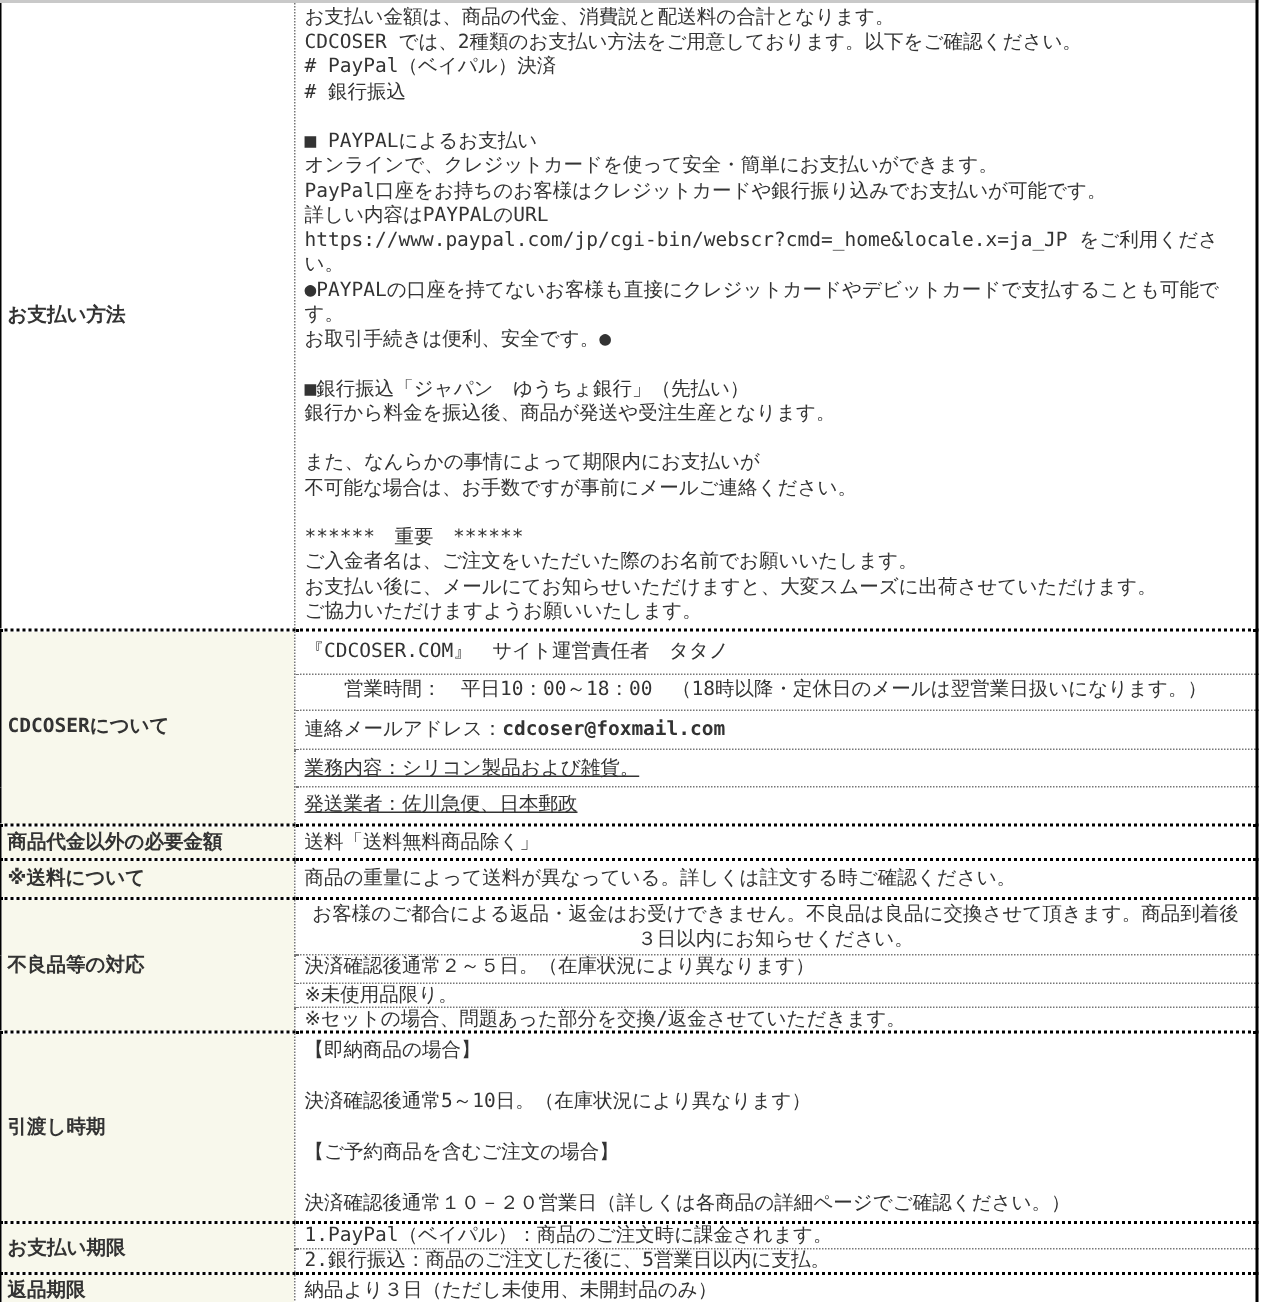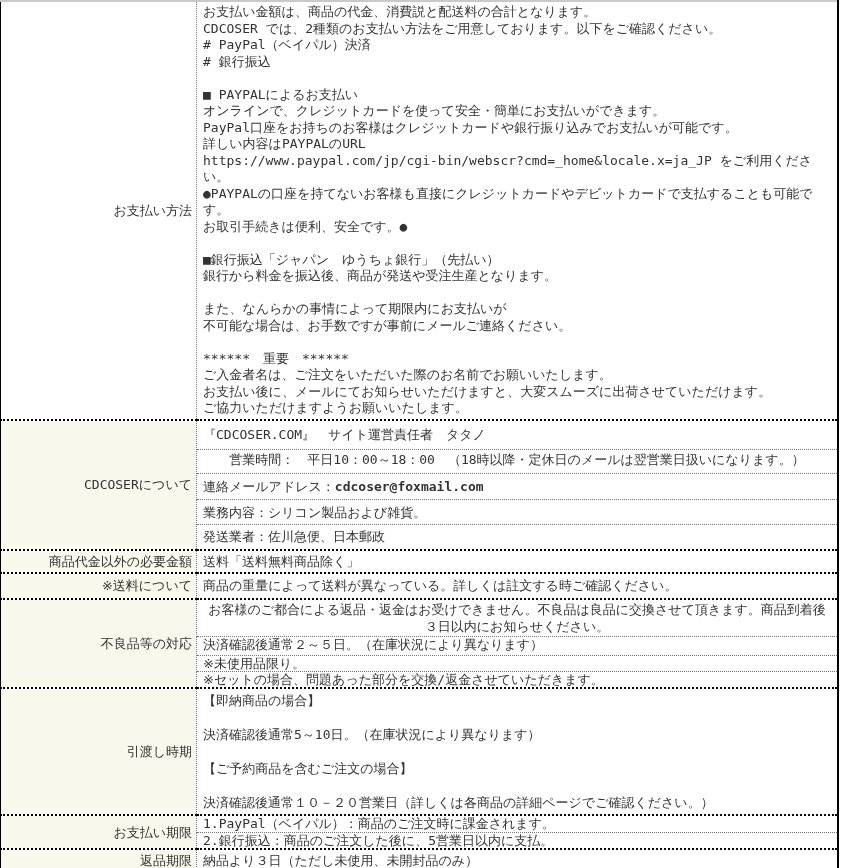--- a/index.html
+++ b/index.html
@@ -30,22 +30,22 @@
     font-size: 13px;
     vertical-align: top;
     box-sizing: border-box;
     overflow: hidden;
   }
   tr.sec > th, tr.sec > td {
     border-top: 2px dotted #000000;
   }
   th.hd {
     background: #f8f8ec;
-    font-weight: normal;
-    text-align: right;
+    font-weight: bold;
+    text-align: left;
     vertical-align: middle;
     color: #333333;
     padding: 2px 4px;
     line-height: 17px;
   }
   th.hd.white { background: #ffffff; }
   td.ct {
     padding: 3px 6px;
     line-height: 17px;
     white-space: pre-wrap;
@@ -54,21 +54,21 @@
   td.ct.body { padding: 2px 6px; line-height: 16.5px; }
   td.ct.tight { padding: 1px 6px; }
   td.ct.compact { padding: 0 6px; line-height: 15px; margin-top: 22px; }
   td.ct.mid { vertical-align: middle; padding-top: 0; padding-bottom: 0; }
   b.mail { font-weight: bold; }
   
   .h397 { height: 397px; }
   .h30 { height: 30px; }
   .h24 { height: 24px; text-align: center; }
   .h26 { height: 26px; }
-  .h25 { height: 25px; }
+  .h25 { height: 25px; text-decoration: underline; }
   .h22 { height: 22px; }
   .h38 { height: 38px; text-align: center; }
   .h19 { height: 19px; }
   .h14 { height: 14px; }
   .h127 { height: 127px; }
   .h17 { height: 17px; }
   .h23 { height: 23px; }
 </style>
 </head>
 <body>

